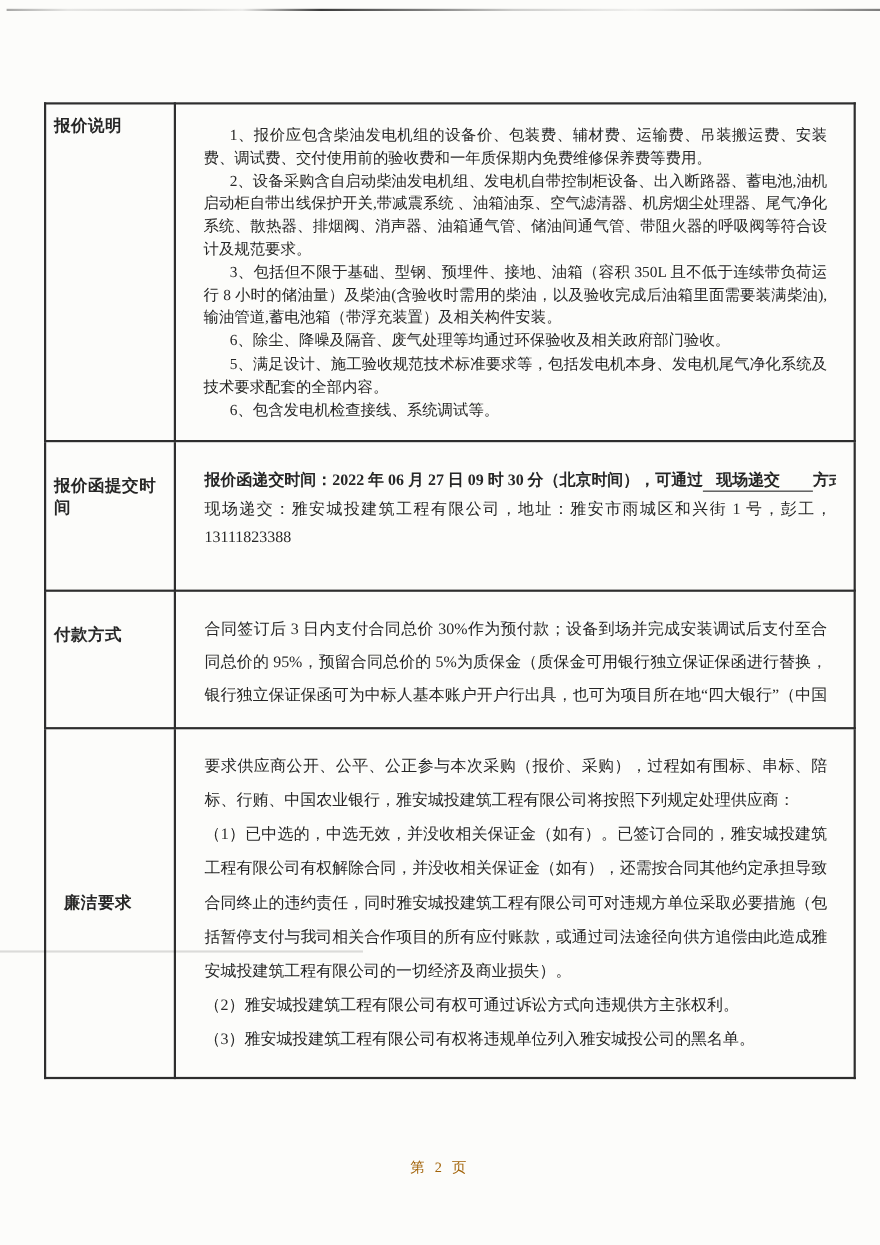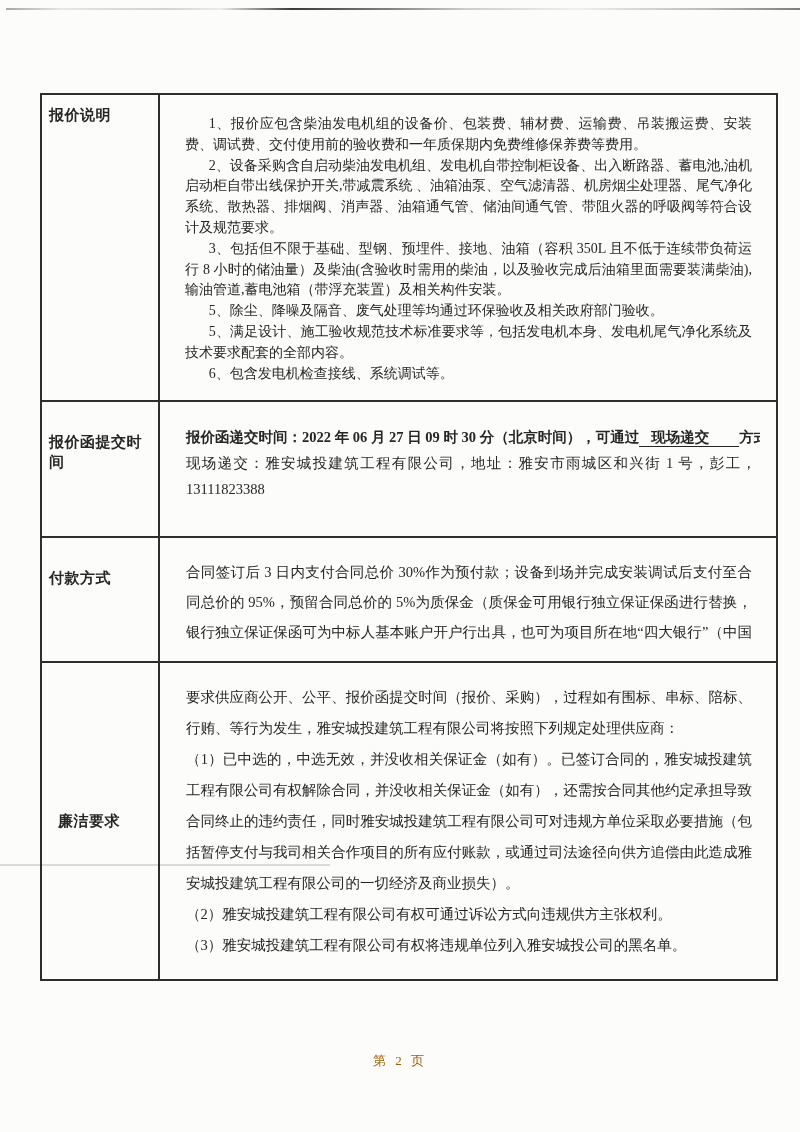--- a/index.html
+++ b/index.html
@@ -77,21 +77,21 @@
       </colgroup>
 
     <tbody>
         <tr class="row1">
       <td class="label">报价说明</td>
       <td>
         <div class="cellbox cb1">
           <p>1、报价应包含柴油发电机组的设备价、包装费、辅材费、运输费、吊装搬运费、安装费、调试费、交付使用前的验收费和一年质保期内免费维修保养费等费用。</p>
           <p>2、设备采购含自启动柴油发电机组、发电机自带控制柜设备、出入断路器、蓄电池,油机启动柜自带出线保护开关,带减震系统 、油箱油泵、空气滤清器、机房烟尘处理器、尾气净化系统、散热器、排烟阀、消声器、油箱通气管、储油间通气管、带阻火器的呼吸阀等符合设计及规范要求。</p>
           <p>3、包括但不限于基础、型钢、预埋件、接地、油箱（容积 350L 且不低于连续带负荷运行 8 小时的储油量）及柴油(含验收时需用的柴油，以及验收完成后油箱里面需要装满柴油),输油管道,蓄电池箱（带浮充装置）及相关构件安装。</p>
-          <p>5、除尘、降噪及隔音、废气处理等均通过环保验收及相关政府部门验收。</p>
+          <p>6、除尘、降噪及隔音、废气处理等均通过环保验收及相关政府部门验收。</p>
           <p>5、满足设计、施工验收规范技术标准要求等，包括发电机本身、发电机尾气净化系统及技术要求配套的全部内容。</p>
           <p>6、包含发电机检查接线、系统调试等。</p>
 
         </div>
       </td>
     </tr>
 
     <tr class="row2">
       <td class="label pt14">报价函提交时间</td>
       <td>
@@ -108,21 +108,21 @@
         <div class="cellbox cb3">
           <p>合同签订后 3 日内支付合同总价 30%作为预付款；设备到场并完成安装调试后支付至合同总价的 95%，预留合同总价的 5%为质保金（质保金可用银行独立保证保函进行替换，银行独立保证保函可为中标人基本账户开户行出具，也可为项目所在地“四大银行”（中国工商银行、中国农业银行、中国银行、中国建设银行）出具），质保期一年。</p>
         </div>
       </td>
     </tr>
 
     <tr class="row4">
       <td class="label mid">廉洁要求</td>
       <td>
         <div class="cellbox cb4">
-          <p>要求供应商公开、公平、报价函提交时间（报价、采购），过程如有围标、串标、陪标、行贿、等行为发生，雅安城投建筑工程有限公司将按照下列规定处理供应商：</p>
+          <p>要求供应商公开、公平、公正参与本次采购（报价、采购），过程如有围标、串标、陪标、行贿、中国农业银行，雅安城投建筑工程有限公司将按照下列规定处理供应商：</p>
           <p>（1）已中选的，中选无效，并没收相关保证金（如有）。已签订合同的，雅安城投建筑工程有限公司有权解除合同，并没收相关保证金（如有），还需按合同其他约定承担导致合同终止的违约责任，同时雅安城投建筑工程有限公司可对违规方单位采取必要措施（包括暂停支付与我司相关合作项目的所有应付账款，或通过司法途径向供方追偿由此造成雅安城投建筑工程有限公司的一切经济及商业损失）。</p>
           <p>（2）雅安城投建筑工程有限公司有权可通过诉讼方式向违规供方主张权利。</p>
           <p>（3）雅安城投建筑工程有限公司有权将违规单位列入雅安城投公司的黑名单。</p>
         </div>
       </td>
     </tr>
   </tbody>
     </table>
 
   <div class="artifact-bottom"></div>

